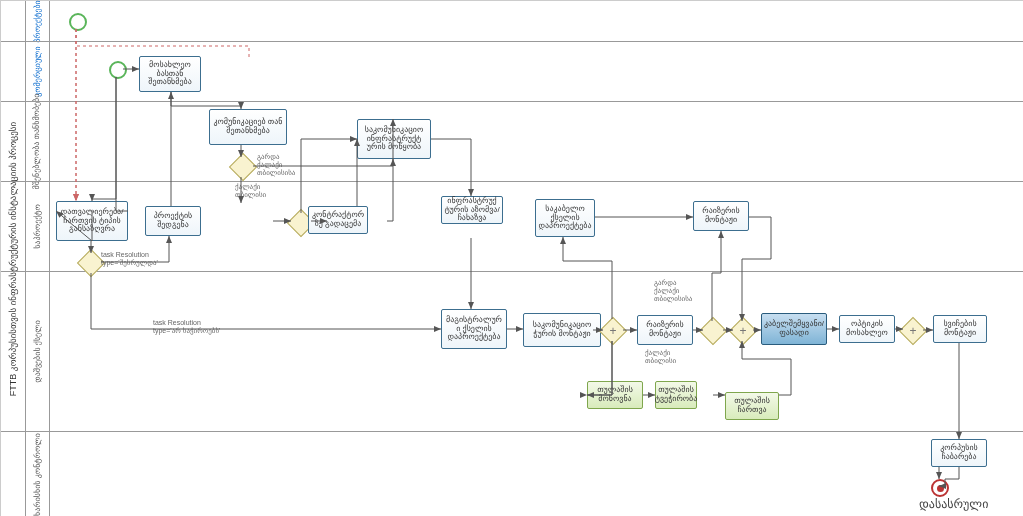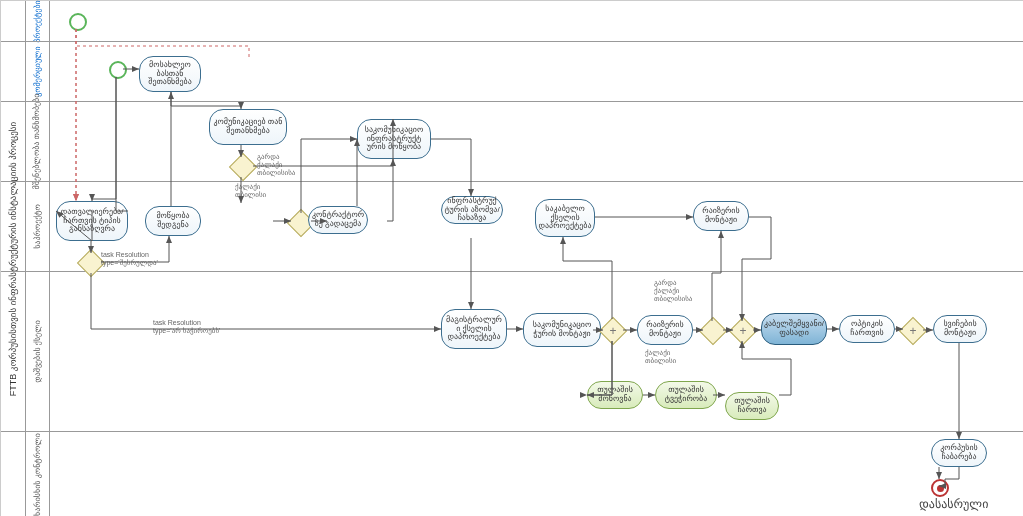--- a/index.html
+++ b/index.html
@@ -3,21 +3,21 @@
 <meta charset="utf-8">
 <style>
   html,body{margin:0;padding:0;font-family:Arial,sans-serif;font-size:10px;background:#fff;color:#333}
   .pool-label{position:absolute;width:24px;display:flex;align-items:center;justify-content:center;border-right:1px solid #999;background:#fff}
   .pool-label span{transform:rotate(-90deg);white-space:nowrap;font-size:9px;color:#333}
   .lane-label{position:absolute;width:24px;display:flex;align-items:center;justify-content:center;border-right:1px solid #999}
   .lane-label span{transform:rotate(-90deg);white-space:nowrap;font-size:8px;color:#555}
   .lane-label.blue span{color:#0066cc}
   .canvas{position:relative;width:1023px;height:516px;border:1px solid #ccc}
   .lane-border{position:absolute;left:0;right:0;border-top:1px solid #999}
-  .task{position:absolute;border:1px solid #3c6e8f;border-radius:14px;background:linear-gradient(#fff,#eef5fa);display:flex;align-items:center;justify-content:center;text-align:center;padding:2px;font-size:8px;line-height:1.1;box-sizing:border-box}
+  .task{position:absolute;border:1px solid #3c6e8f;border-radius:2px;background:linear-gradient(#fff,#eef5fa);display:flex;align-items:center;justify-content:center;text-align:center;padding:2px;font-size:8px;line-height:1.1;box-sizing:border-box}
   .task.dark{background:linear-gradient(#c7def0,#7fb4d6);border-color:#2a5c7d}
   .task.green{background:linear-gradient(#f3f9e8,#d8ebbb);border-color:#7fa64d}
   .gateway{position:absolute;width:18px;height:18px;transform:rotate(45deg);background:#f9f3d0;border:1px solid #b5aa5e}
   .gateway.plus::after{content:"+";position:absolute;inset:0;display:flex;align-items:center;justify-content:center;transform:rotate(-45deg);font-size:12px;color:#777}
   .event-start{position:absolute;width:14px;height:14px;border:2px solid #5ab55a;border-radius:50%;background:#fff}
   .event-end{position:absolute;width:14px;height:14px;border:2px solid #b33;border-radius:50%;background:#fff;display:flex;align-items:center;justify-content:center}
   .event-end::after{content:"";width:7px;height:7px;background:#b33;border-radius:50%}
   .note{position:absolute;font-size:7px;color:#666;white-space:nowrap}
   svg.flows{position:absolute;inset:0;pointer-events:none}
   .flow{stroke:#555;stroke-width:1;fill:none;marker-end:url(#arrow)}
@@ -68,52 +68,52 @@
   <div class="task" style="left:356px;top:118px;width:74px;height:40px">საკომუნიკაციო ინფრასტრუქტ ურის მოწყობა</div>
 
   <div class="gateway" style="left:232px;top:156px"></div>
   <div class="note" style="left:256px;top:152px">გარდა</div>
   <div class="note" style="left:256px;top:160px">ქალაქი</div>
   <div class="note" style="left:256px;top:168px">თბილისისა</div>
   <div class="note" style="left:234px;top:182px">ქალაქი</div>
   <div class="note" style="left:234px;top:190px">თბილისი</div>
 
   <div class="task" style="left:55px;top:200px;width:72px;height:40px">დათვალიერება/ ჩართვის ტიპის განსაზღვრა</div>
-  <div class="task" style="left:144px;top:205px;width:56px;height:30px">მოწყობა შედგენა</div>
+  <div class="task" style="left:144px;top:205px;width:56px;height:30px">პროექტის შედგენა</div>
   <div class="gateway" style="left:290px;top:212px"></div>
   <div class="task" style="left:307px;top:205px;width:60px;height:28px">კონტრაქტორ ზე გადაცემა</div>
   <div class="task" style="left:440px;top:195px;width:62px;height:28px">ინფრასტრუქ ტურის აზომვა/ ჩახაზვა</div>
   <div class="task" style="left:534px;top:198px;width:60px;height:38px">საკაბელო ქსელის დაპროექტება</div>
   <div class="task" style="left:692px;top:200px;width:56px;height:30px">რაიზერის მონტაჟი</div>
 
   <div class="gateway" style="left:80px;top:252px"></div>
   <div class="note" style="left:100px;top:250px">task Resolution</div>
   <div class="note" style="left:100px;top:258px">type='შესრულდა'</div>
   <div class="note" style="left:152px;top:318px">task Resolution</div>
   <div class="note" style="left:152px;top:326px">type='არ საჭიროებს'</div>
 
   <div class="task" style="left:440px;top:308px;width:66px;height:40px">მაგისტრალურ ი ქსელის დაპროექტება</div>
   <div class="task" style="left:522px;top:312px;width:78px;height:34px">საკომუნიკაციო ჭურის მონტაჟი</div>
   <div class="gateway plus" style="left:602px;top:320px"></div>
   <div class="task" style="left:636px;top:314px;width:56px;height:30px">რაიზერის მონტაჟი</div>
   <div class="gateway" style="left:702px;top:320px"></div>
   <div class="gateway plus" style="left:732px;top:320px"></div>
   <div class="task dark" style="left:760px;top:312px;width:66px;height:32px">კაბელშემყვანი/ ფასადი</div>
-  <div class="task" style="left:838px;top:314px;width:56px;height:28px">ოპტიკის ჩართვის</div>
+  <div class="task" style="left:838px;top:314px;width:56px;height:28px">ოპტიკის მოსახლეო</div>
   <div class="gateway plus" style="left:902px;top:320px"></div>
   <div class="task" style="left:932px;top:314px;width:54px;height:28px">სვიჩების მონტაჟი</div>
 
   <div class="note" style="left:653px;top:278px">გარდა</div>
   <div class="note" style="left:653px;top:286px">ქალაქი</div>
   <div class="note" style="left:653px;top:294px">თბილისისა</div>
   <div class="note" style="left:644px;top:348px">ქალაქი</div>
   <div class="note" style="left:644px;top:356px">თბილისი</div>
 
   <div class="task green" style="left:586px;top:380px;width:56px;height:28px">თულაშის მოხოვნა</div>
-  <div class="task green" style="left:654px;top:380px;width:62px;height:28px">თულაშის ტვეჭირობა</div>
+  <div class="task green" style="left:654px;top:380px;width:42px;height:28px">თულაშის ტვეჭირობა</div>
   <div class="task green" style="left:724px;top:391px;width:54px;height:28px">თულაშის ჩართვა</div>
 
   <div class="task" style="left:930px;top:438px;width:56px;height:28px">კორპუსის ჩაბარება</div>
 
   <svg class="flows" width="1023" height="516">
     <defs>
       <marker id="arrow" markerWidth="8" markerHeight="8" refX="7" refY="3" orient="auto">
           <path d="M0,0 L7,3 L0,6 z" fill="#555"></path>
         </marker>
       <marker id="arrowRed" markerWidth="8" markerHeight="8" refX="7" refY="3" orient="auto">

